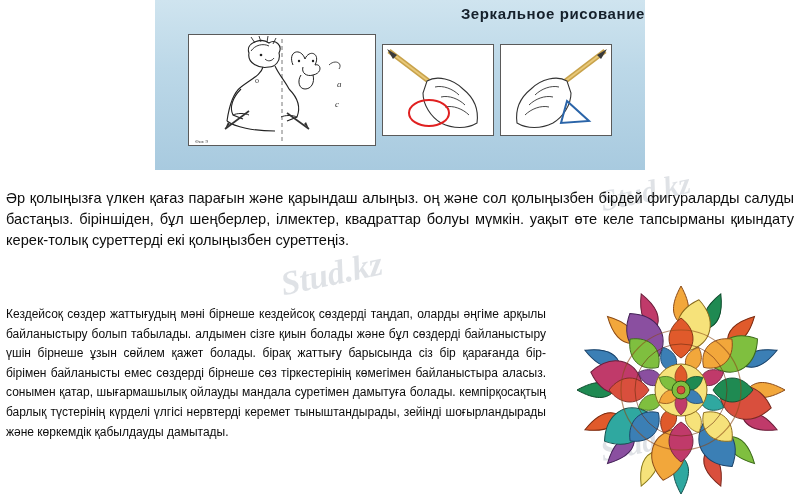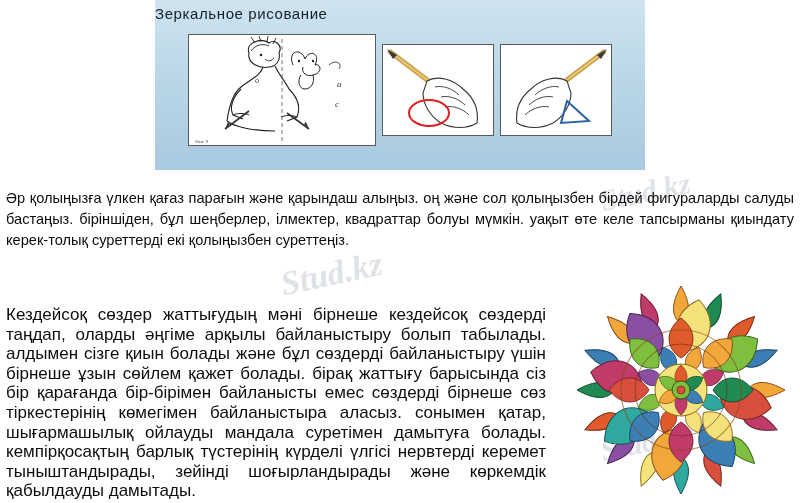--- a/index.html
+++ b/index.html
@@ -42,23 +42,23 @@
     width: 490px;
     height: 170px;
     background: linear-gradient(180deg, #cfe4ef 0%, #bcd8e8 40%, #a8cadf 100%);
     box-sizing: border-box;
   }
   .banner-title {
     position: absolute;
     top: 5px;
     left: 0;
     width: 100%;
-    text-align: left;
+    text-align: right;
     font-size: 15px;
-    font-weight: normal;
+    font-weight: bold;
     letter-spacing: 0.6px;
     color: #15202b;
   }
 
   
   .figures {
     position: absolute;
     top: 34px;
     left: 0;
     width: 100%;
@@ -99,21 +99,21 @@
   }
   .para-1 {
     top: 170px;
     left: 6px;
     width: 788px;
   }
   .para-2 {
     top: 287px;
     left: 6px;
     width: 540px;
-    font-size: 17px;
+    font-size: 12px;
     line-height: 19.6px;
   }
 
   
   .mandala-wrap {
     position: absolute;
     top: 281px;
     left: 570px;
     width: 222px;
     height: 218px;

